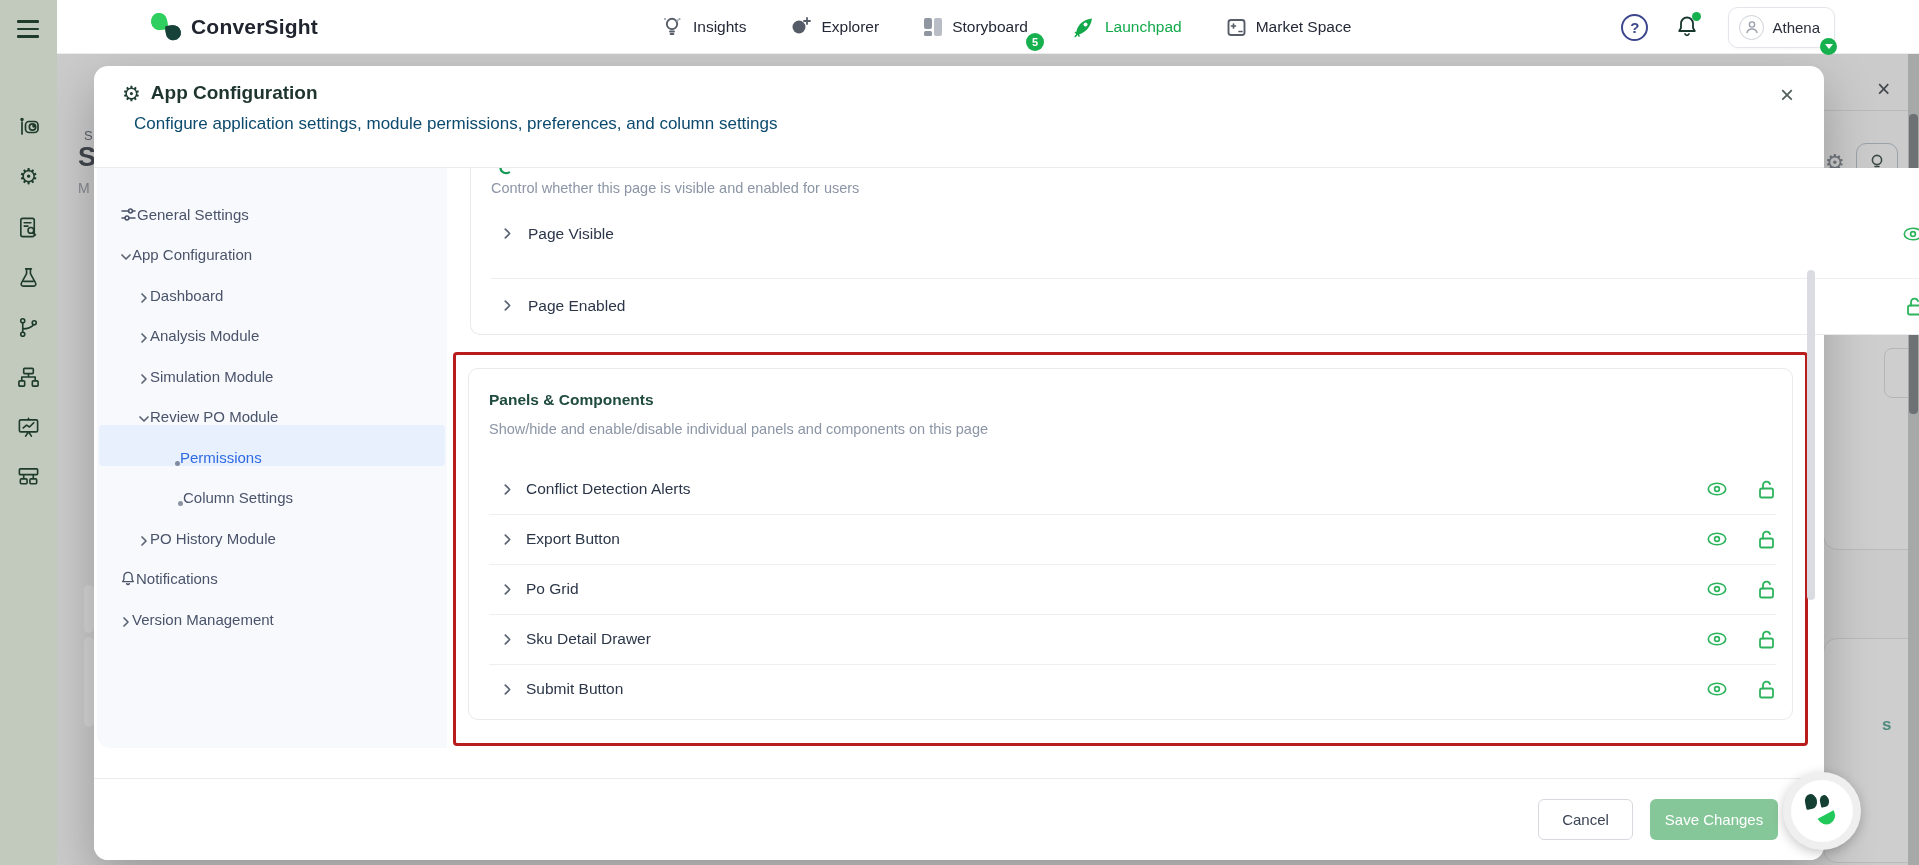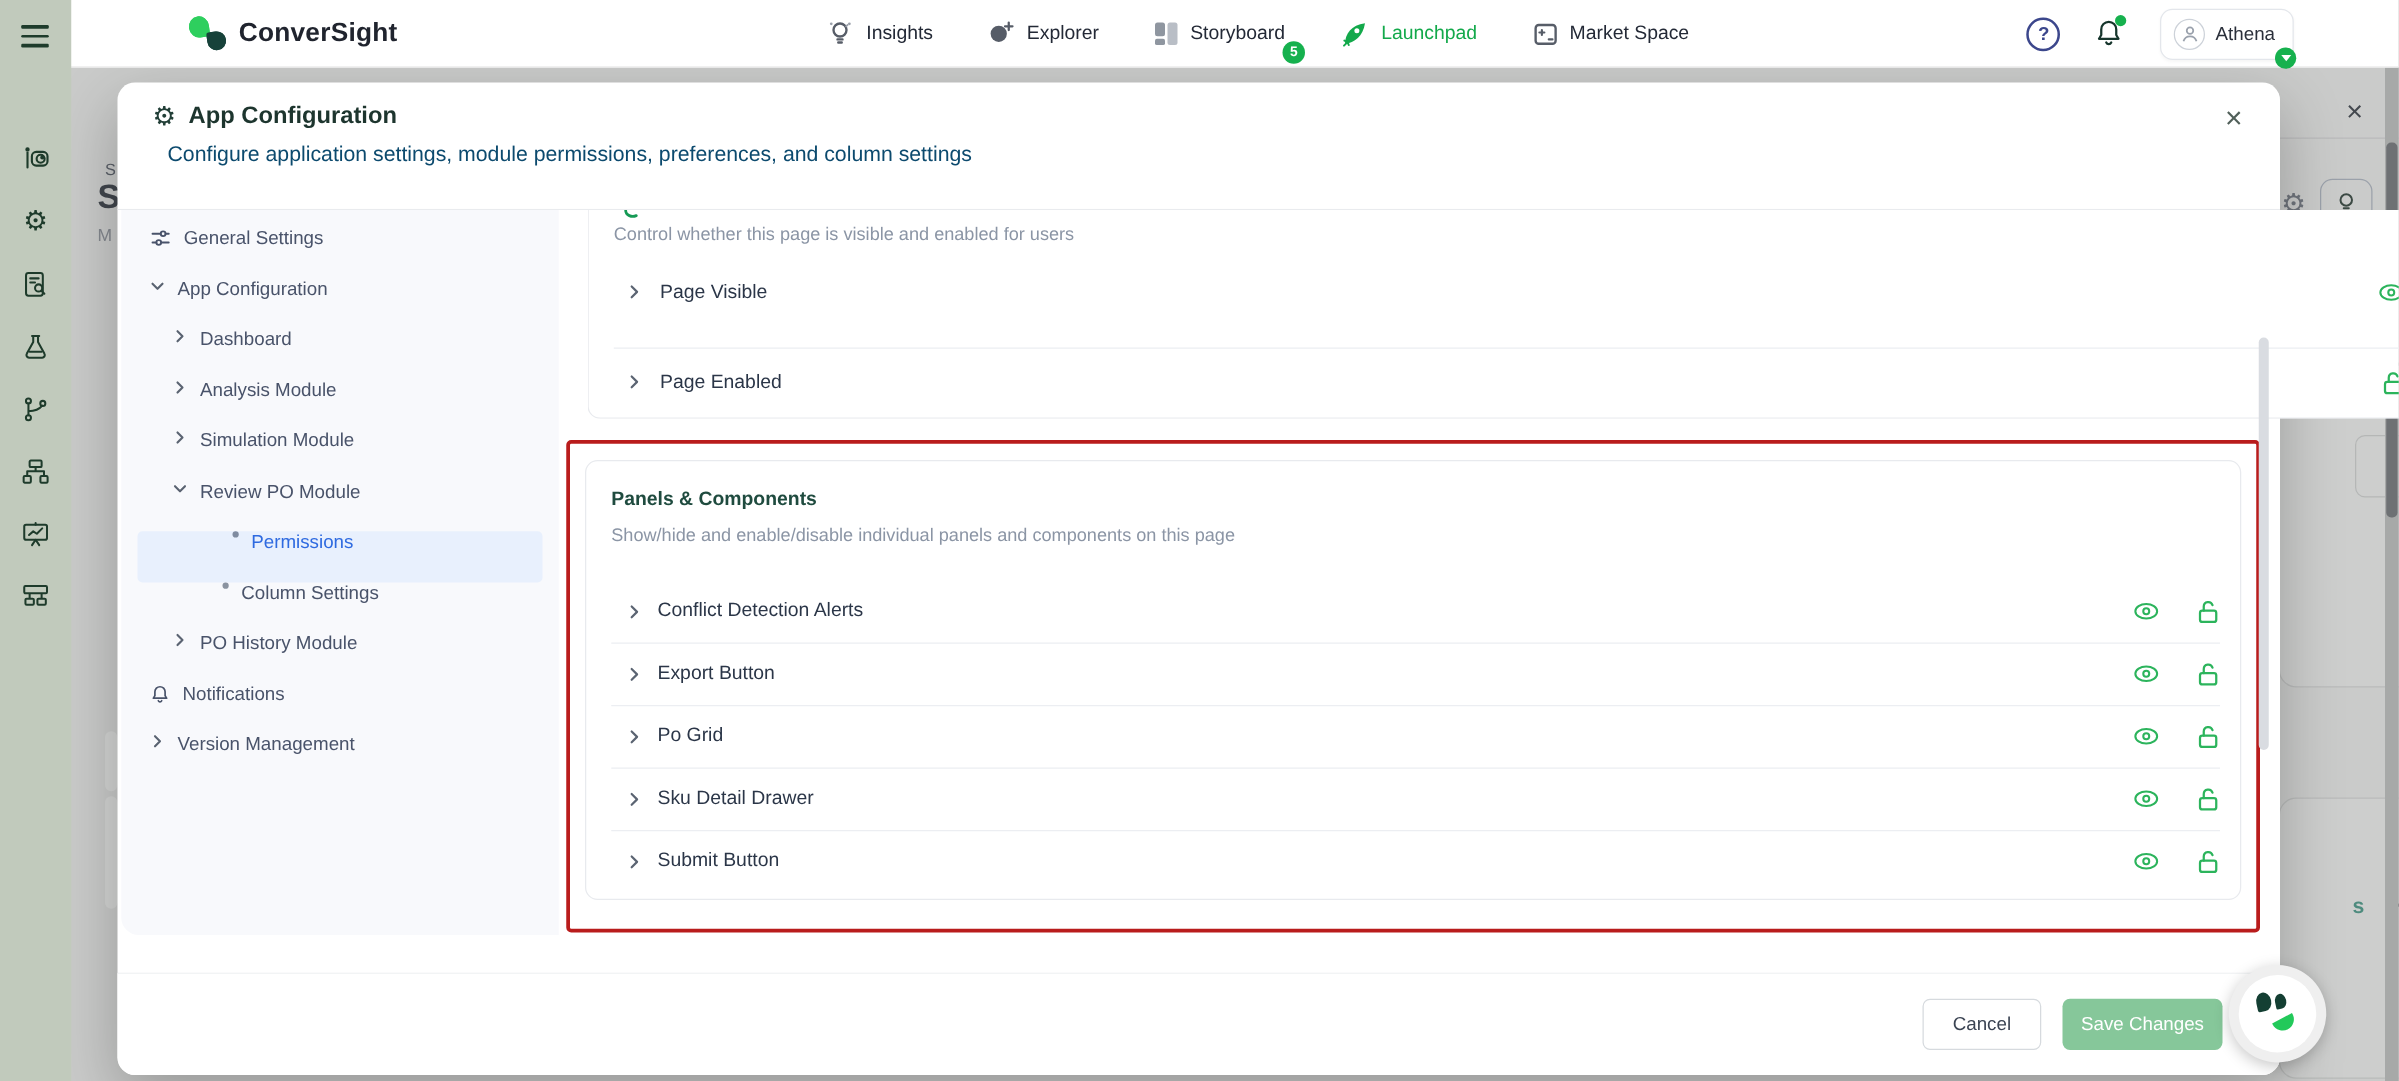--- a/index.html
+++ b/index.html
@@ -62,26 +62,26 @@
   .m-title-row { position:absolute; left:28px; top:16px; display:flex; align-items:center; gap:10px; }
   .m-gear { font-size:21px; color:#223f37; line-height:1; }
   .m-title { font-size:19px; font-weight:700; color:#1d352e; }
   .m-sub { position:absolute; left:28px; top:48px; font-size:17px; color:#0c4a6e;margin-left:12px; }
   .m-close { position:absolute; right:22px; top:14px; width:30px; height:30px; font-size:24px; color:#51605a;
     display:flex; align-items:center; justify-content:center; cursor:pointer; }
 
   
   .tree { position:absolute; left:3px; top:102px; width:350px; height:580px; background:#f8f9fc;
     border-bottom-left-radius:14px; padding-top:14px; }
-  .titem { position:relative; height:40.5px; display:flex; align-items:flex-start; gap:10px; font-size:15px;
+  .titem { position:relative; height:40.5px; display:flex; align-items:flex-end; font-size:15px;
     color:#49536a; cursor:pointer; }
   .titem.lvl0 { padding-left:23px; }
   .titem.lvl1 { padding-left:41px; }
   .titem.lvl2 { padding-left:81px; }
-  .titem.sel { background:#e8f0fd; margin:0 13px; border-radius:4px; }
+  .titem.sel { background:#e8f0fd; margin:0 2px; border-radius:4px; }
   .titem.sel .tlabel { color:#2e6ae0; }
   .titem.sel.lvl2 { padding-left:76px; }
   .tbullet { width:5px; height:5px; border-radius:50%; background:#8a93a0; }
   .titem.sel .tbullet { background:#7f8ba0; }
   .chev { display:flex; align-items:center; }
 
   
   .card1 { position:absolute; left:376px; top:102px; width:1477px; height:167px;
     border:1px solid #e8eaee; border-top:none; border-radius:0 0 10px 10px; background:#fff; }
   .clip-frag { position:absolute; left:28px; top:0; }

